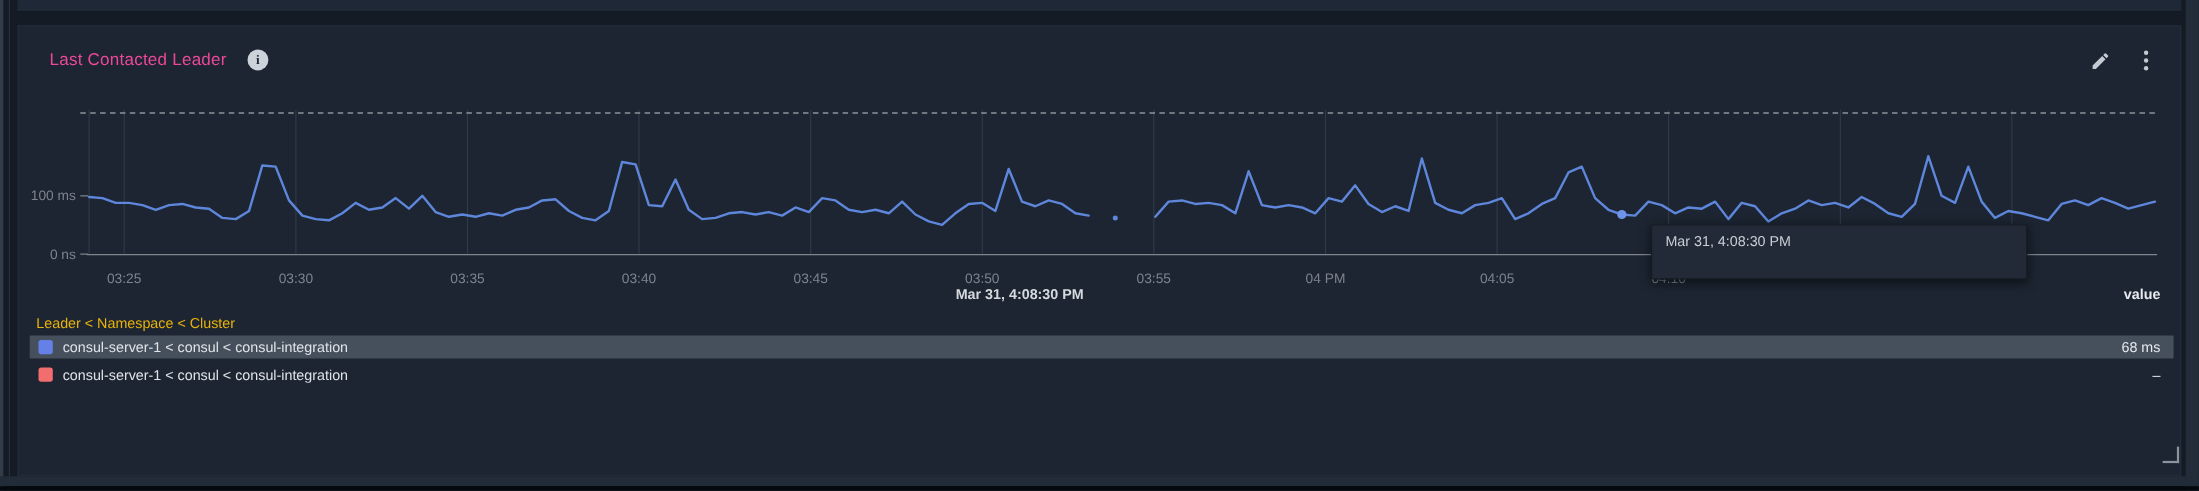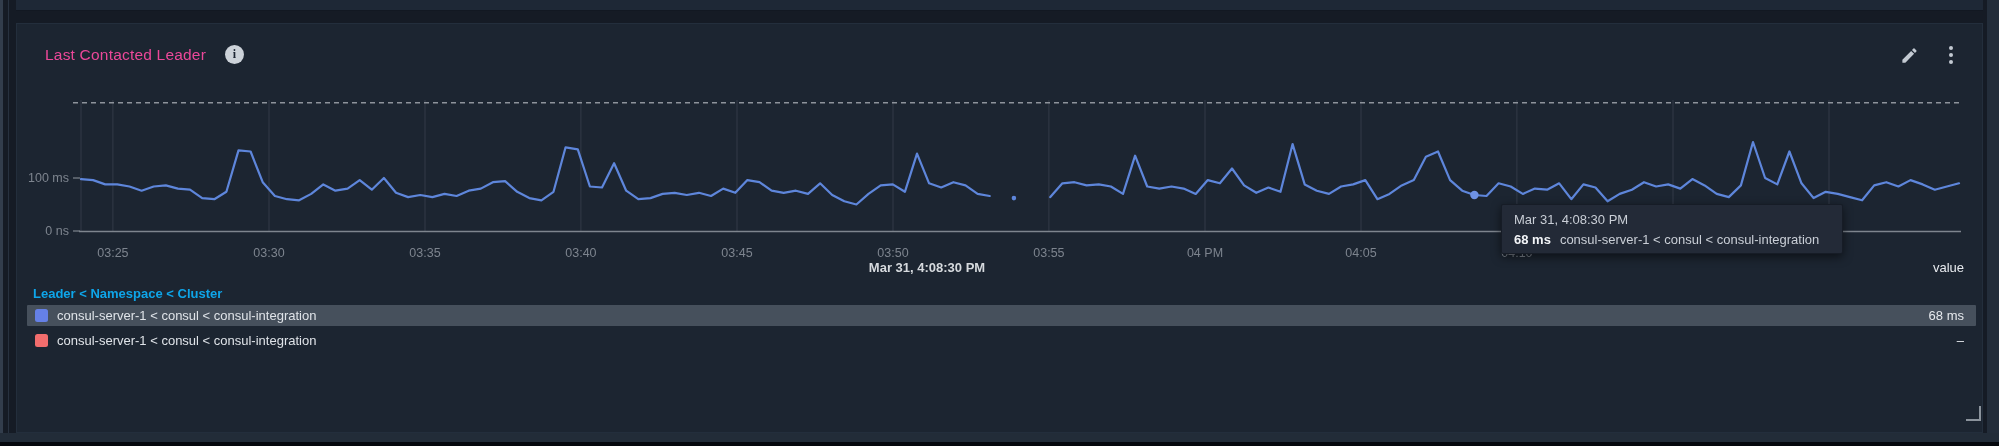--- a/index.html
+++ b/index.html
@@ -37,25 +37,25 @@
   .kebab span{width:4px;height:4px;border-radius:50%;background:#c3cad2;display:block;}
 
   .chart-wrap{position:absolute;left:0;top:4px;width:1967px;height:410px;}
   .chart-wrap svg{display:block;}
 
   .axis-title{
     position:absolute;left:800px;top:236px;width:220px;text-align:center;
     font-size:13px;font-weight:bold;color:#d6dade;
   }
   .value-header{
-    position:absolute;right:18px;top:236px;font-size:13px;font-weight:normal;color:#e8ebef;
+    position:absolute;right:18px;top:236px;font-size:13px;font-weight:bold;color:#e8ebef;
   }
 
   .legend-header{
-    position:absolute;left:16px;top:262px;font-size:13px;color:#0ea5e9;font-weight:bold;
+    position:absolute;left:16px;top:262px;font-size:13px;color:#eab308;
   }
   .legend-row{
     position:absolute;left:10px;right:6px;height:21px;
     display:flex;align-items:center;padding:0 12px 0 8px;box-sizing:border-box;
     font-size:13px;color:#dfe3e8;cursor:pointer;border-radius:1px;
   }
   .legend-row.hl{background:#46505c;}
   .legend-row .swatch{width:13px;height:13px;border-radius:2.5px;margin-right:9px;flex:0 0 auto;}
   .legend-row .series-label{flex:1 1 auto;white-space:nowrap;overflow:hidden;}
   .legend-row .series-value{flex:0 0 auto;color:#e6e9ed;}
@@ -157,22 +157,19 @@
     <span class="series-value">68 ms</span>
   </div>
   <div class="legend-row legend-row-2">
     <span class="swatch" style="background: rgb(242, 109, 109);"></span>
     <span class="series-label">consul-server-1 &lt; consul &lt; consul-integration</span>
     <span class="series-value">–</span>
   </div>
 
   <div class="tooltip">
     <div class="tt-time">Mar 31, 4:08:30 PM</div>
-    <div>
-      <span class="tt-val">68 ms</span><span>consul-server-1 &lt; consul &lt; consul-integration</span>
-    </div>
   </div>
 
   <div class="resize-handle"></div>
 </div>
 
 <div class="bottom-strip"></div>
 <div class="bottom-bar"></div>
 
 </body></html>

